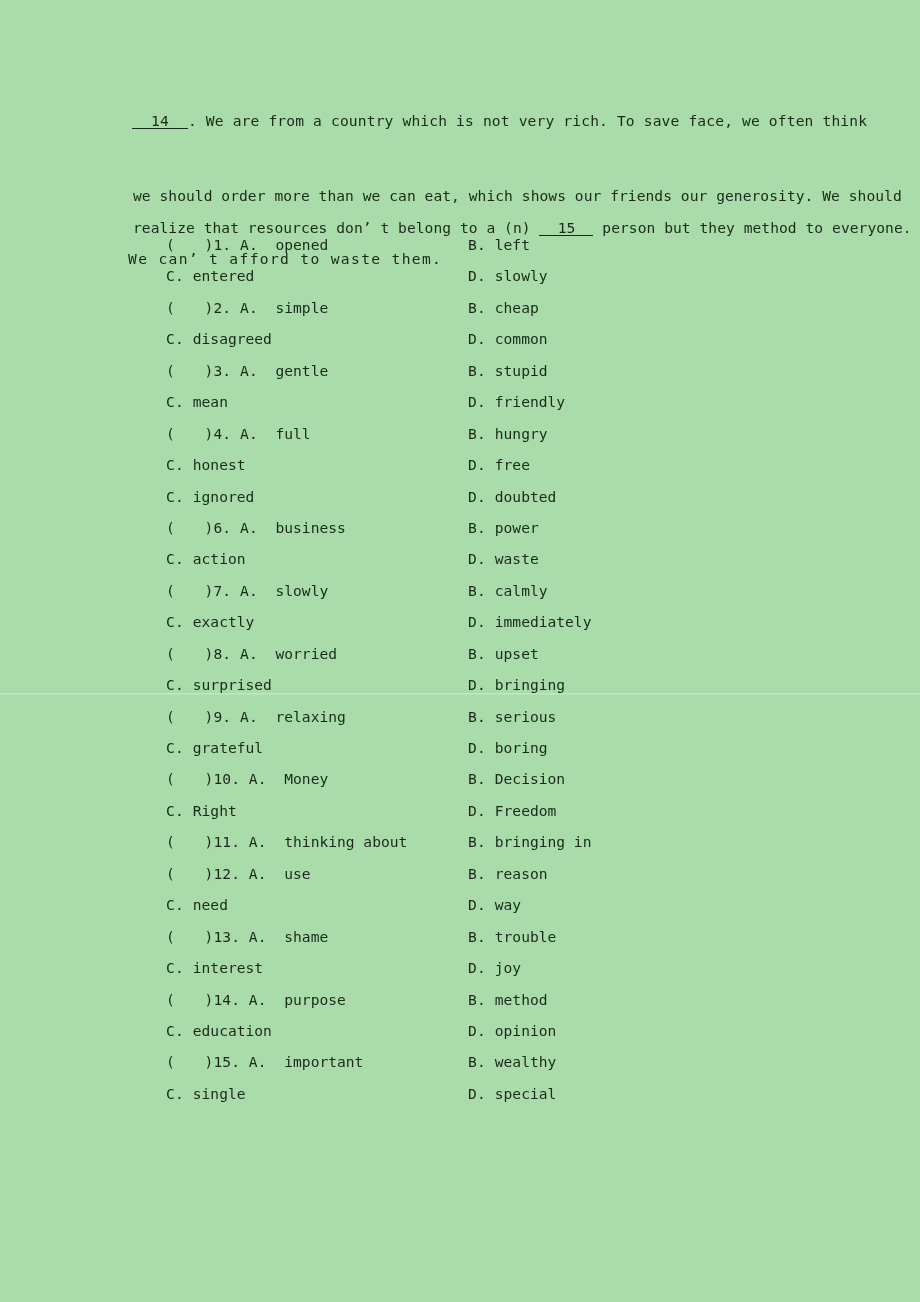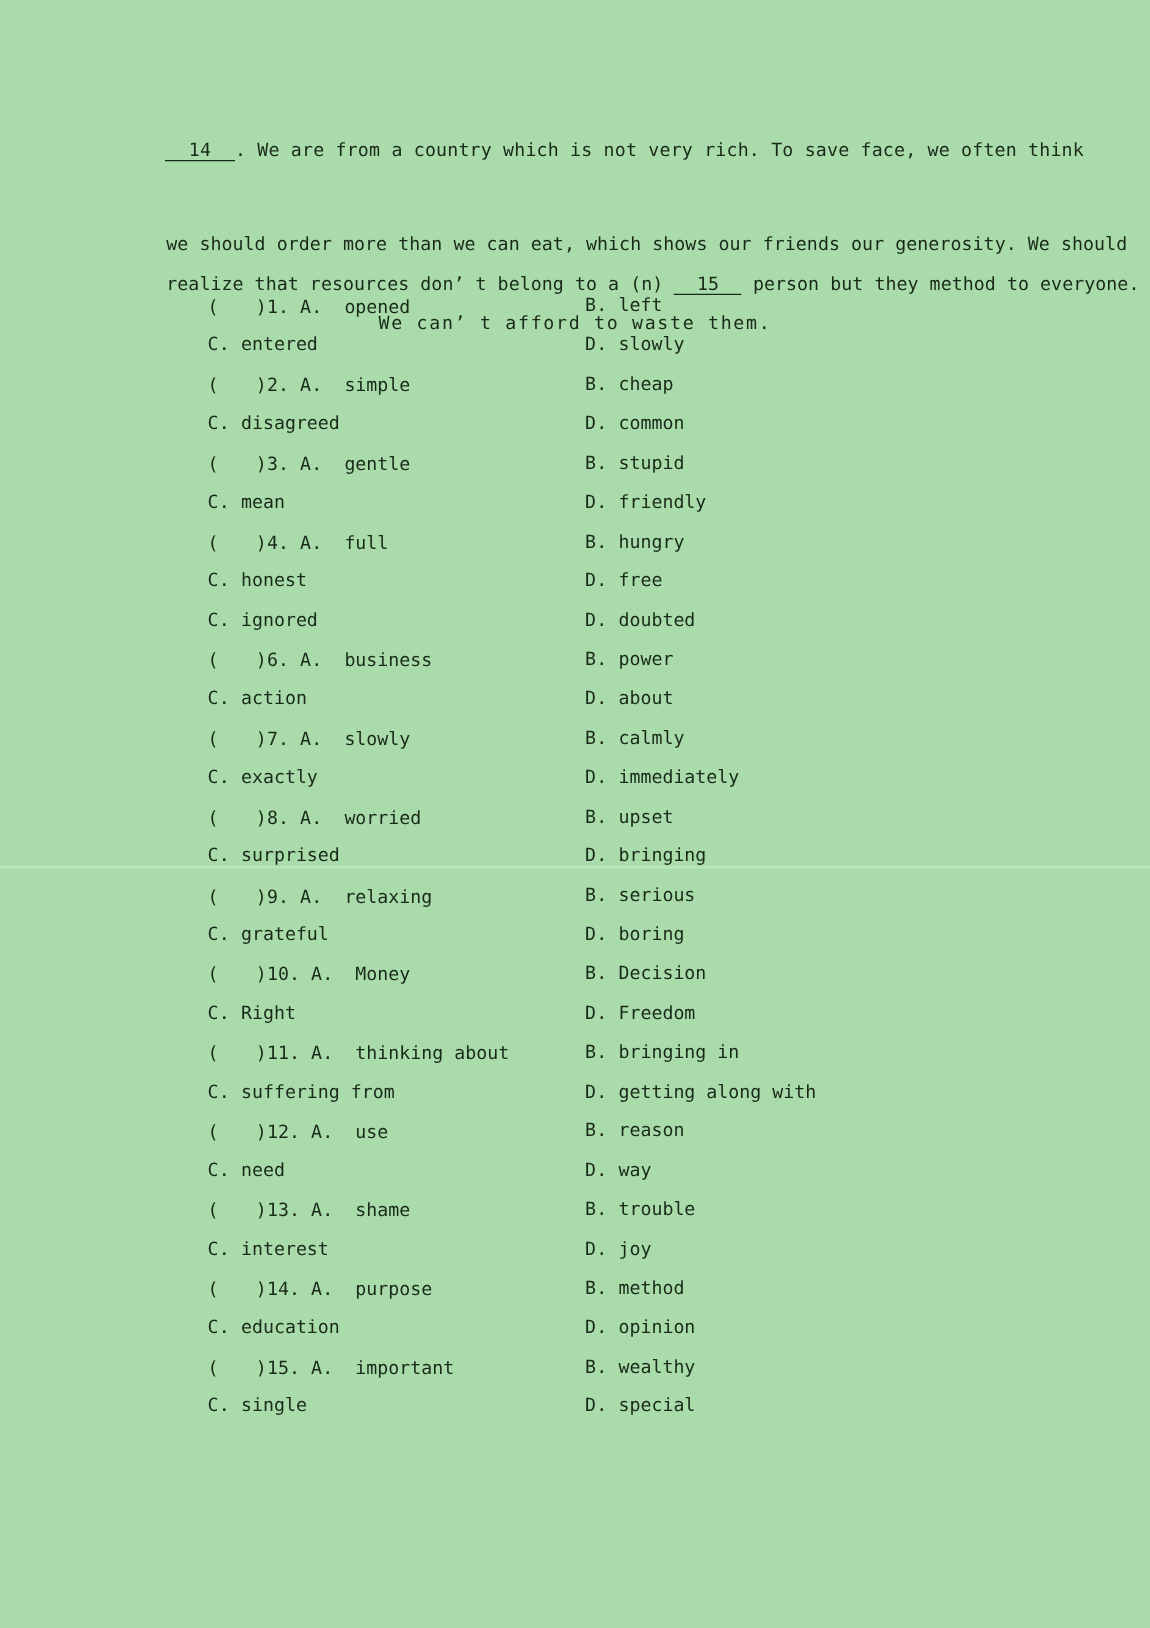--- a/index.html
+++ b/index.html
@@ -46,21 +46,21 @@
   }
   .passage .pline {
     font-size: 14.6px;
     line-height: 31.4px;
     white-space: pre;
     letter-spacing: 0.15px;
   }
   .passage .pline.l1 { text-indent: 0; }
   .passage .pline.l2 { margin-left: 1px; letter-spacing: 0.05px; margin-top: 44px; }
   .passage .pline.l3 { margin-left: 1px; letter-spacing: 0.05px; }
-  .passage .pline.l4 { margin-left: -4px; letter-spacing: 1.35px; text-align: center; }
+  .passage .pline.l4 { margin-left: -4px; letter-spacing: 1.35px; }
 
   .blank {
     display: inline-block;
     border-bottom: 1px solid #1a2a1a;
     text-align: center;
     padding: 0 2px;
     line-height: 1.05;
   }
   .blank.w14 { width: 52px; }
   .blank.w15 { width: 50px; }
@@ -128,41 +128,40 @@
       </div>
       <div class="qgroup">
         <div class="orow"><span class="col-left"><span class="ck">(　　)</span><span>4</span>. <span class="opt-letter">A.</span>  <span>full</span></span><span class="col-right"><span class="opt-letter">B.</span> <span>hungry</span></span></div>
         <div class="orow"><span class="col-left"><span class="opt-letter">C.</span> <span>honest</span></span><span class="col-right"><span class="opt-letter">D.</span> <span>free</span></span></div>
       </div>
       <div class="qgroup">
         <div class="orow"><span class="col-left"><span class="opt-letter">C.</span> <span>ignored</span></span><span class="col-right"><span class="opt-letter">D.</span> <span>doubted</span></span></div>
       </div>
       <div class="qgroup">
         <div class="orow"><span class="col-left"><span class="ck">(　　)</span><span>6</span>. <span class="opt-letter">A.</span>  <span>business</span></span><span class="col-right"><span class="opt-letter">B.</span> <span>power</span></span></div>
-        <div class="orow"><span class="col-left"><span class="opt-letter">C.</span> <span>action</span></span><span class="col-right"><span class="opt-letter">D.</span> <span>about</span></span></div>
+        <div class="orow"><span class="col-left"><span class="opt-letter">C.</span> <span>action</span></span><span class="col-right"><span class="opt-letter">D.</span> <span>waste</span></span></div>
       </div>
       <div class="qgroup">
         <div class="orow"><span class="col-left"><span class="ck">(　　)</span><span>7</span>. <span class="opt-letter">A.</span>  <span>slowly</span></span><span class="col-right"><span class="opt-letter">B.</span> <span>calmly</span></span></div>
         <div class="orow"><span class="col-left"><span class="opt-letter">C.</span> <span>exactly</span></span><span class="col-right"><span class="opt-letter">D.</span> <span>immediately</span></span></div>
       </div>
       <div class="qgroup">
         <div class="orow"><span class="col-left"><span class="ck">(　　)</span><span>8</span>. <span class="opt-letter">A.</span>  <span>worried</span></span><span class="col-right"><span class="opt-letter">B.</span> <span>upset</span></span></div>
         <div class="orow"><span class="col-left"><span class="opt-letter">C.</span> <span>surprised</span></span><span class="col-right"><span class="opt-letter">D.</span> <span>bringing</span></span></div>
       </div>
       <div class="qgroup">
         <div class="orow"><span class="col-left"><span class="ck">(　　)</span><span>9</span>. <span class="opt-letter">A.</span>  <span>relaxing</span></span><span class="col-right"><span class="opt-letter">B.</span> <span>serious</span></span></div>
         <div class="orow"><span class="col-left"><span class="opt-letter">C.</span> <span>grateful</span></span><span class="col-right"><span class="opt-letter">D.</span> <span>boring</span></span></div>
       </div>
       <div class="qgroup">
         <div class="orow"><span class="col-left"><span class="ck">(　　)</span><span>10</span>. <span class="opt-letter">A.</span>  <span>Money</span></span><span class="col-right"><span class="opt-letter">B.</span> <span>Decision</span></span></div>
         <div class="orow"><span class="col-left"><span class="opt-letter">C.</span> <span>Right</span></span><span class="col-right"><span class="opt-letter">D.</span> <span>Freedom</span></span></div>
       </div>
       <div class="qgroup">
         <div class="orow"><span class="col-left"><span class="ck">(　　)</span><span>11</span>. <span class="opt-letter">A.</span>  <span>thinking about</span></span><span class="col-right"><span class="opt-letter">B.</span> <span>bringing in</span></span></div>
-        <div class="orow"><span class="col-left"><span class="opt-letter">C.</span> <span>suffering from</span></span><span class="col-right"><span class="opt-letter">D.</span> <span>getting along with</span></span></div>
       </div>
       <div class="qgroup">
         <div class="orow"><span class="col-left"><span class="ck">(　　)</span><span>12</span>. <span class="opt-letter">A.</span>  <span>use</span></span><span class="col-right"><span class="opt-letter">B.</span> <span>reason</span></span></div>
         <div class="orow"><span class="col-left"><span class="opt-letter">C.</span> <span>need</span></span><span class="col-right"><span class="opt-letter">D.</span> <span>way</span></span></div>
       </div>
       <div class="qgroup">
         <div class="orow"><span class="col-left"><span class="ck">(　　)</span><span>13</span>. <span class="opt-letter">A.</span>  <span>shame</span></span><span class="col-right"><span class="opt-letter">B.</span> <span>trouble</span></span></div>
         <div class="orow"><span class="col-left"><span class="opt-letter">C.</span> <span>interest</span></span><span class="col-right"><span class="opt-letter">D.</span> <span>joy</span></span></div>
       </div>
       <div class="qgroup">

